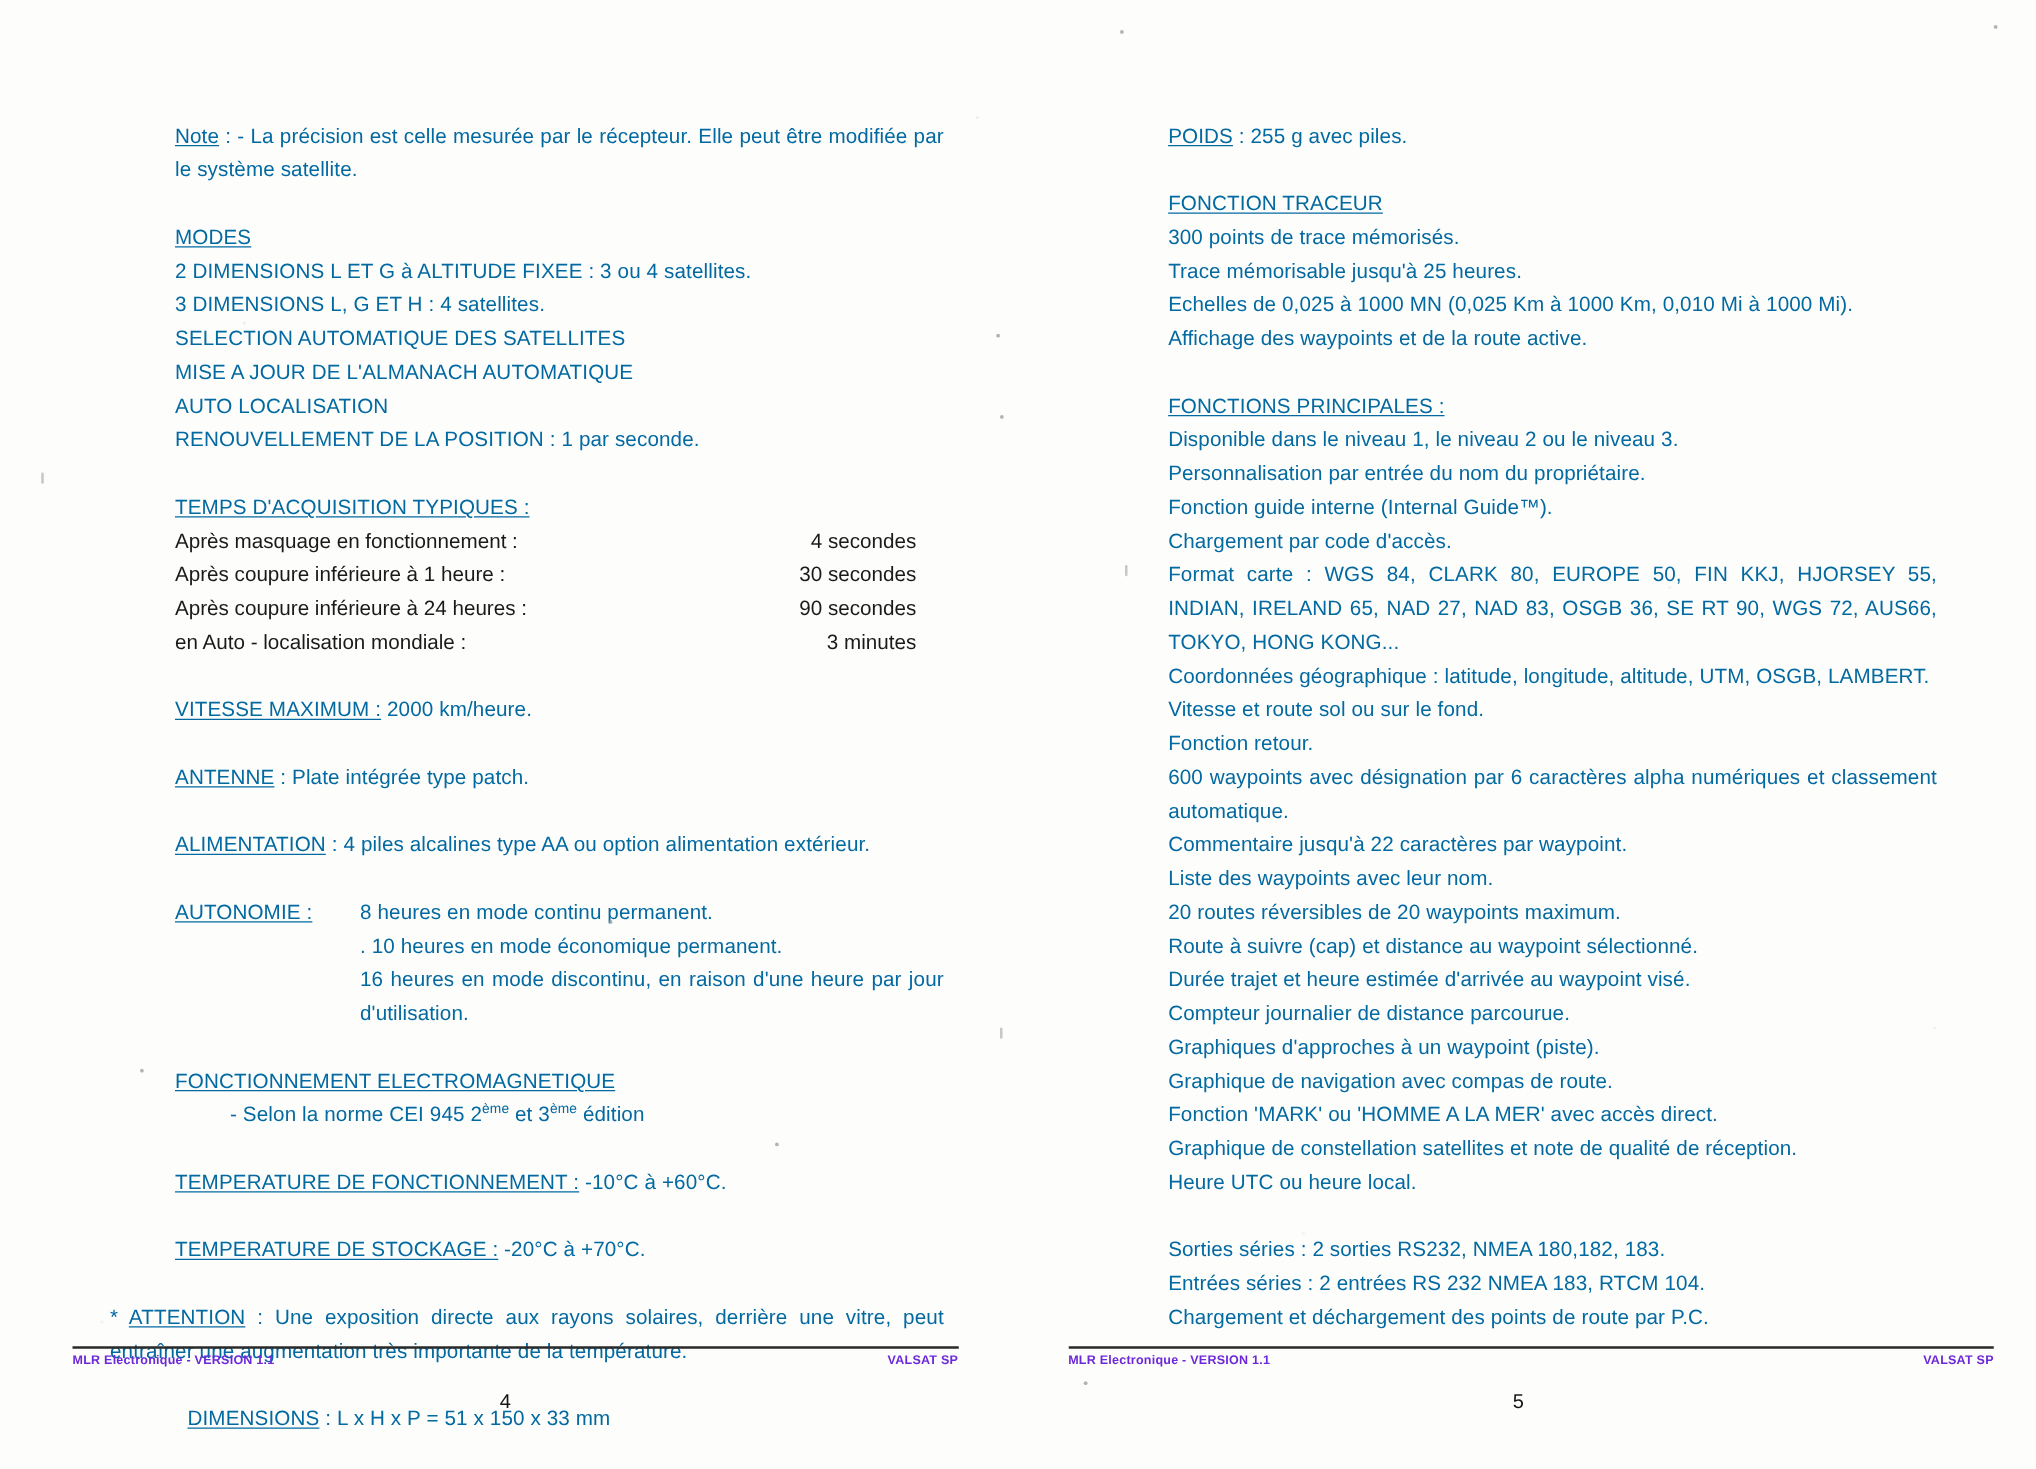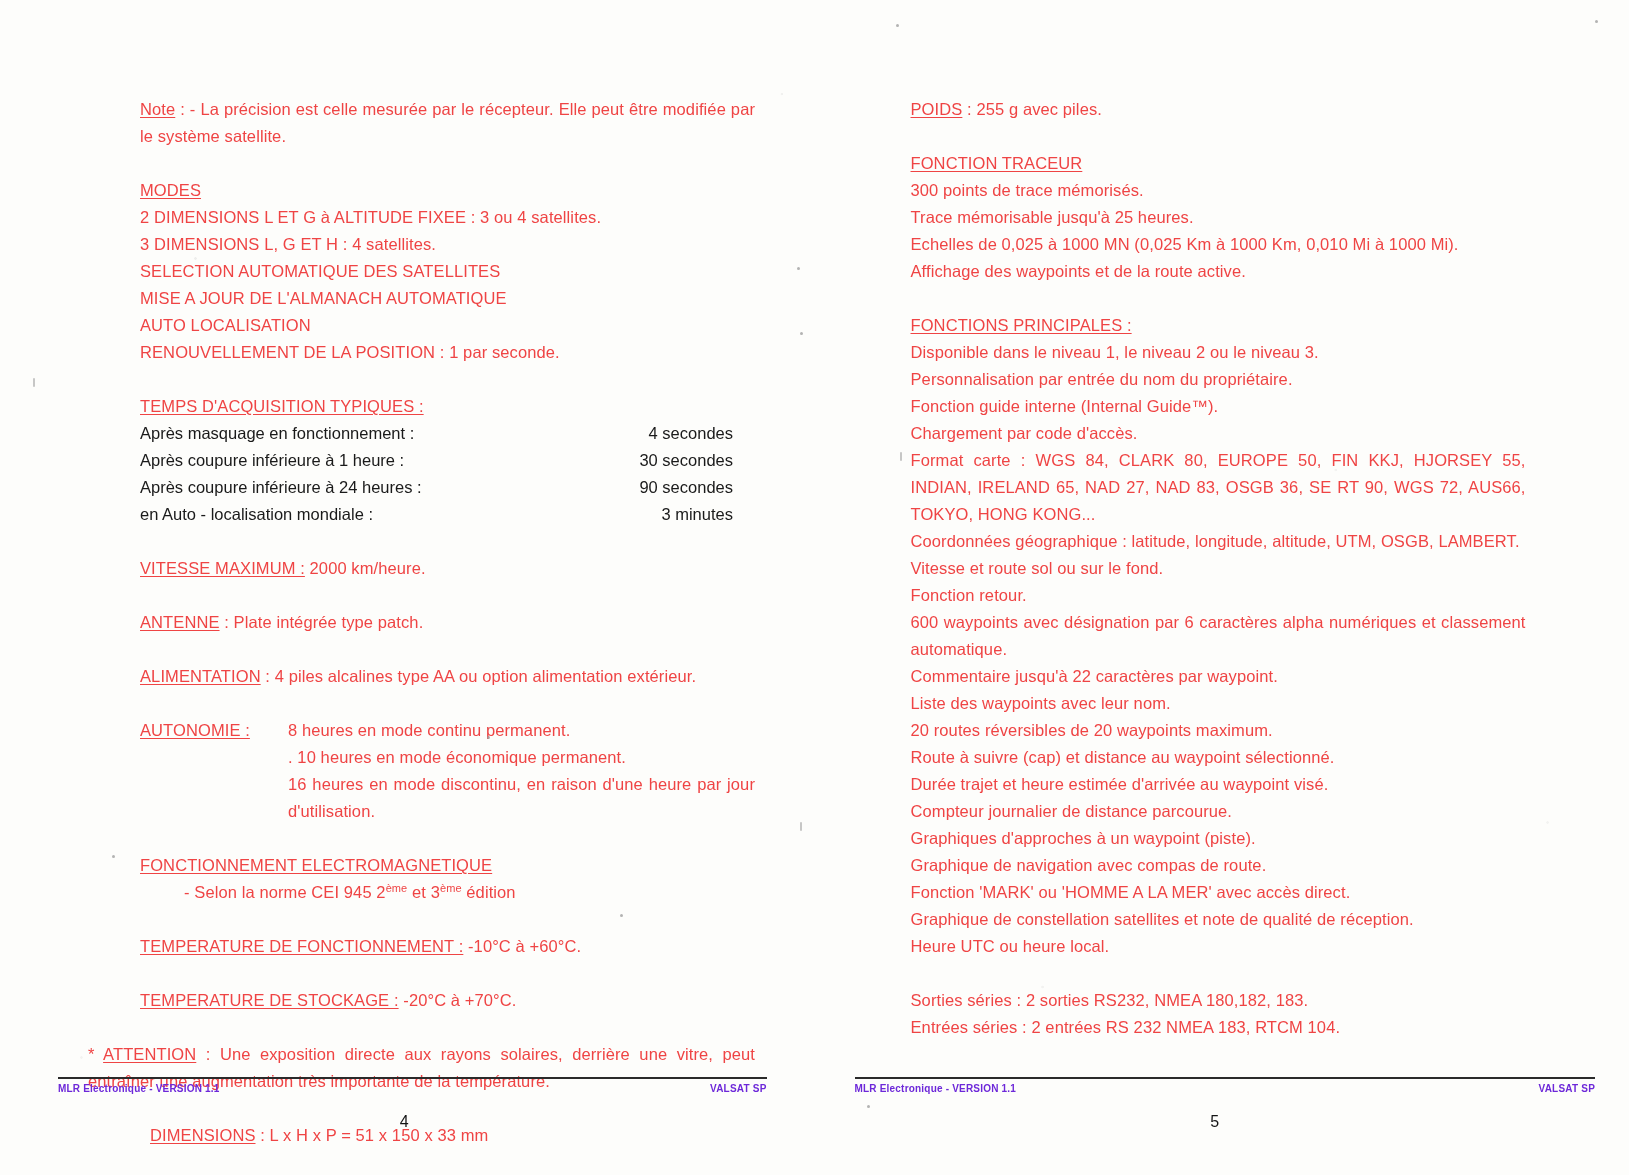--- a/index.html
+++ b/index.html
@@ -51,30 +51,30 @@
     position: absolute;
     left: 0; right: 0;
     top: 0;
     bottom: 0;
   }
   .col {
     position: absolute;
     top: 96px;
   }
   .page-left .col { left: 140px; width: 615px; }
-  .page-right .col { left: 96px; width: 615px; }
+  .page-right .col { left: 120px; width: 615px; }
 
   .blk { margin: 0 0 0 0; }
 
   p, .line {
     margin: 0;
     font-size: 16.5px;
     line-height: 27px;
     letter-spacing: 0.1px;
-    color: #ef4444;
+    color: #0369a1;
   }
 
   .just {
     text-align: justify;
     text-justify: inter-word;
   }
 
   .u { text-decoration: underline; text-underline-offset: 2px; }
   .gap-m { height: 27px; }
 
@@ -321,20 +321,21 @@
           <p>Fonction 'MARK' ou 'HOMME A LA MER' avec accès direct.</p>
           <p>Graphique de constellation satellites et note de qualité de réception.</p>
           <p>Heure UTC ou heure local.</p>
         </div>
 
         <div class="gap-m"></div>
 
         <div class="blk">
           <p>Sorties séries : 2 sorties RS232, NMEA 180,182, 183.</p>
           <p>Entrées séries : 2 entrées RS 232 NMEA 183, RTCM 104.</p>
+          <p>Chargement et déchargement des points de route par P.C.</p>
         </div>
 
       </div>
 
       <span class="speck bar" style="left:85px; top:452px;"></span>
       <span class="speck t" style="left:780px; top:20px;"></span>
       <span class="speck t" style="left:52px; top:1105px;"></span>
 
       <div class="footer">
         <div class="footer-rule"></div>

